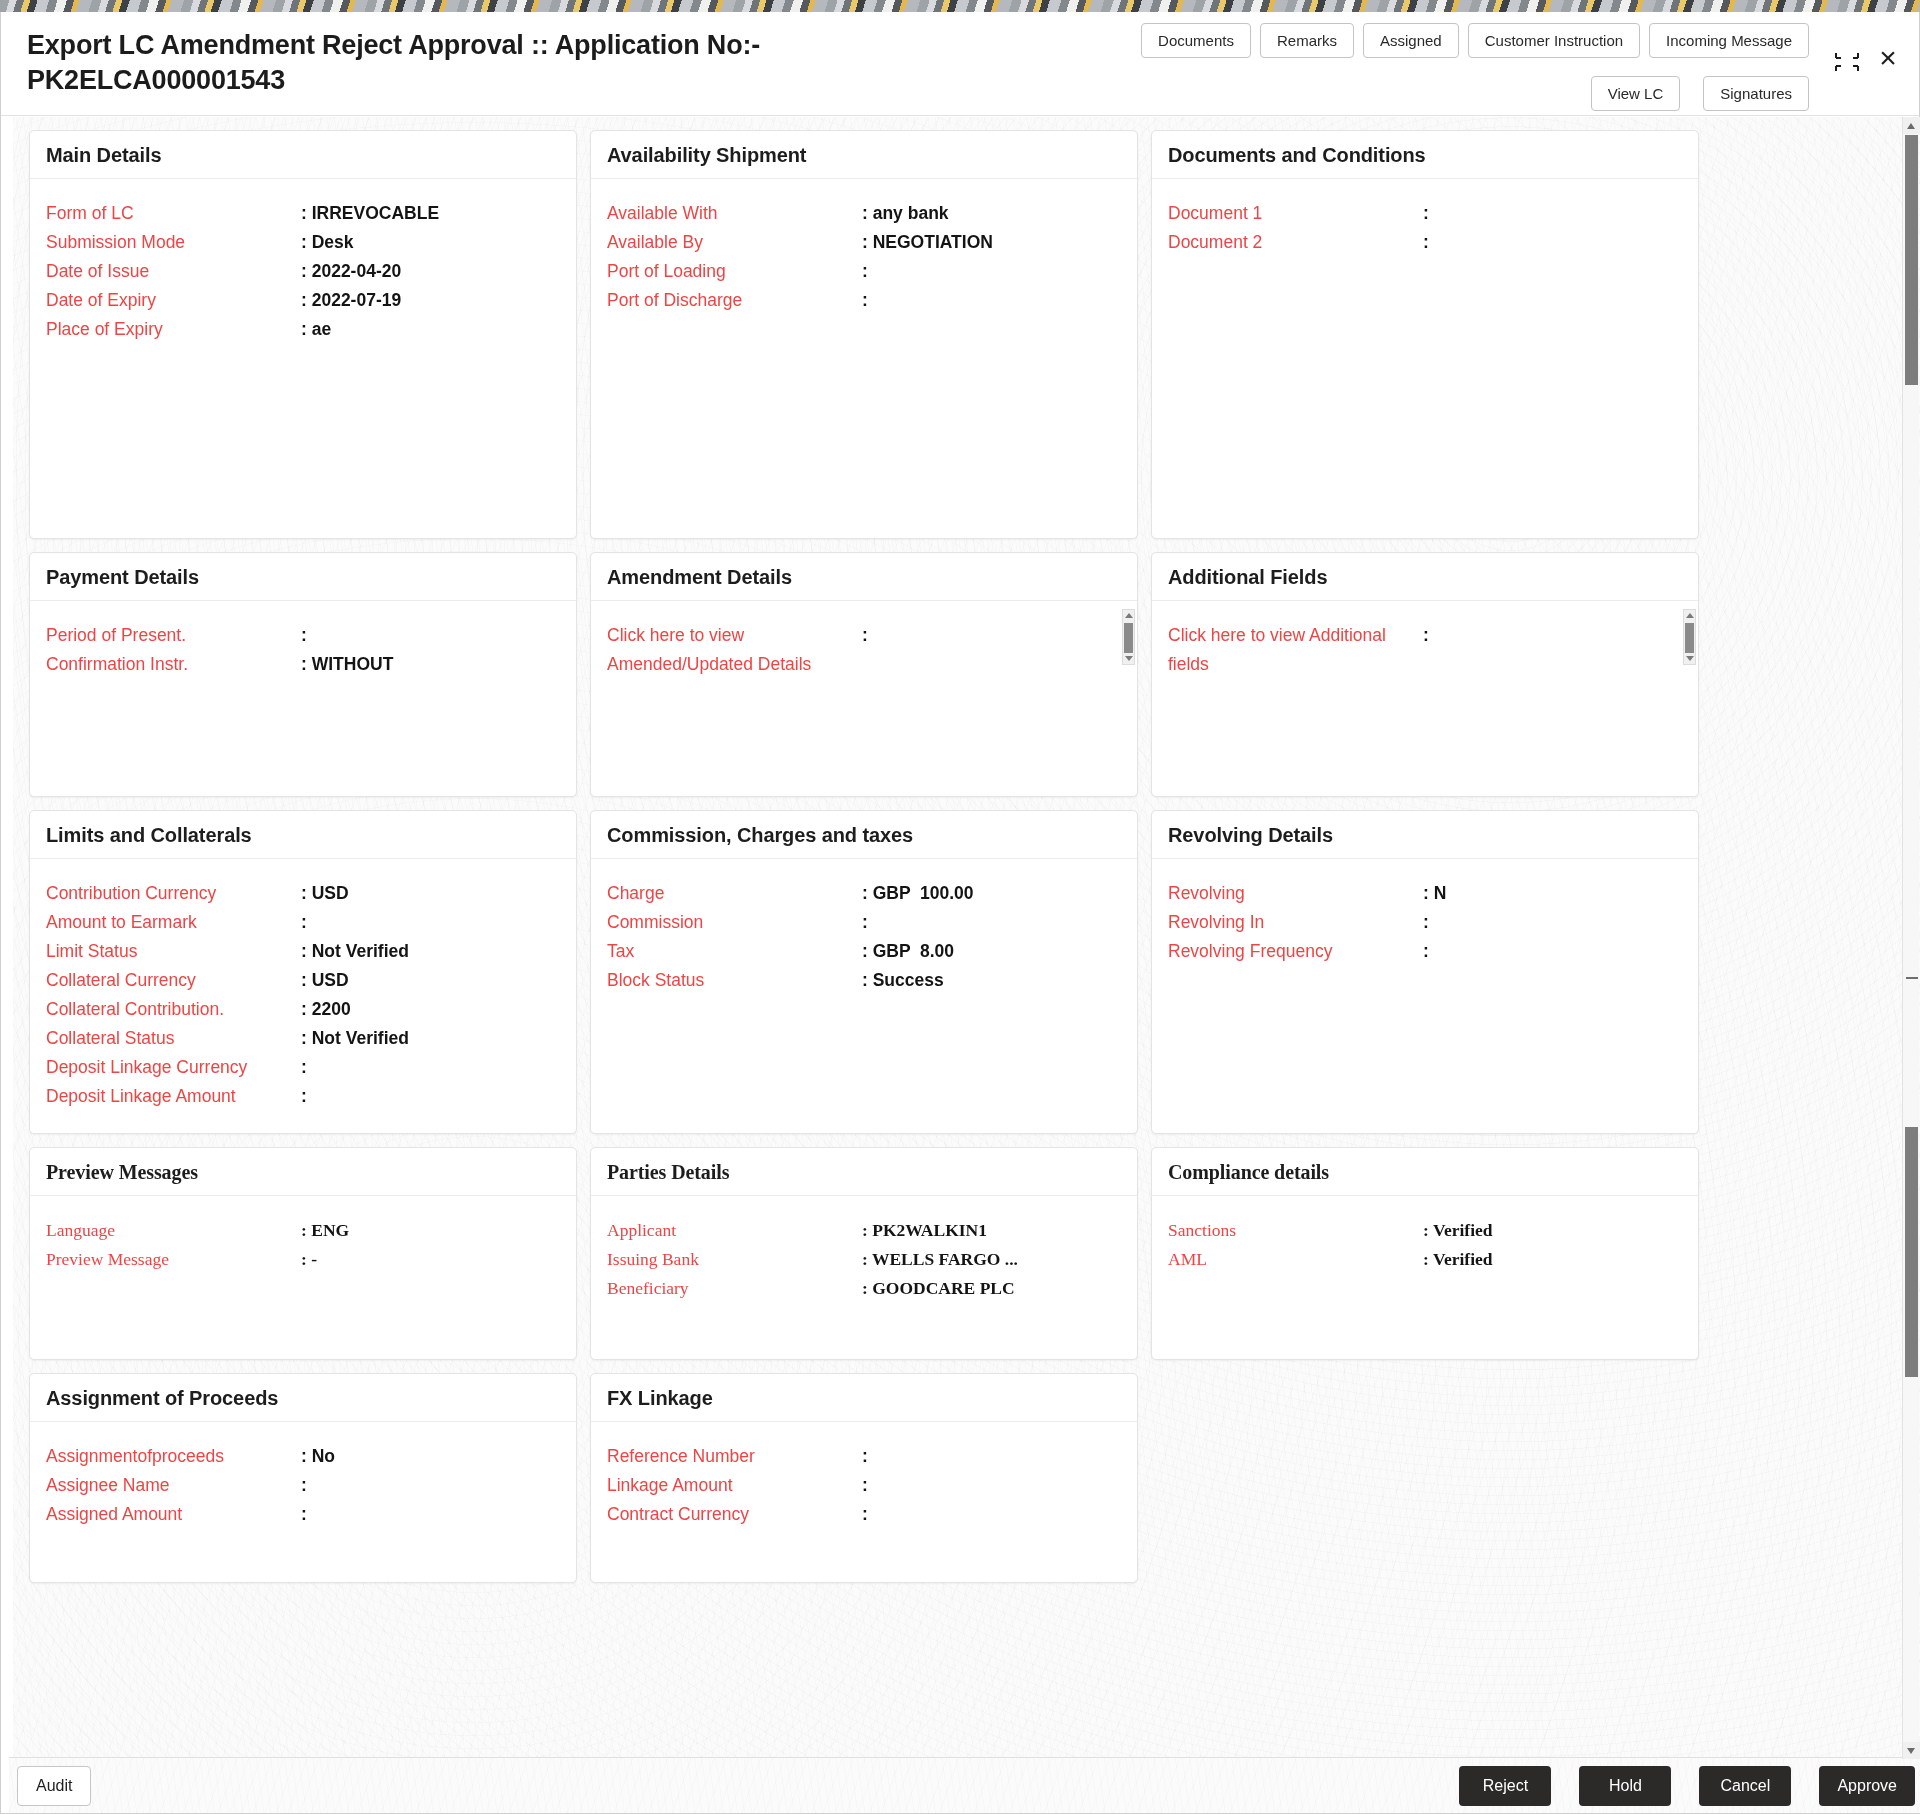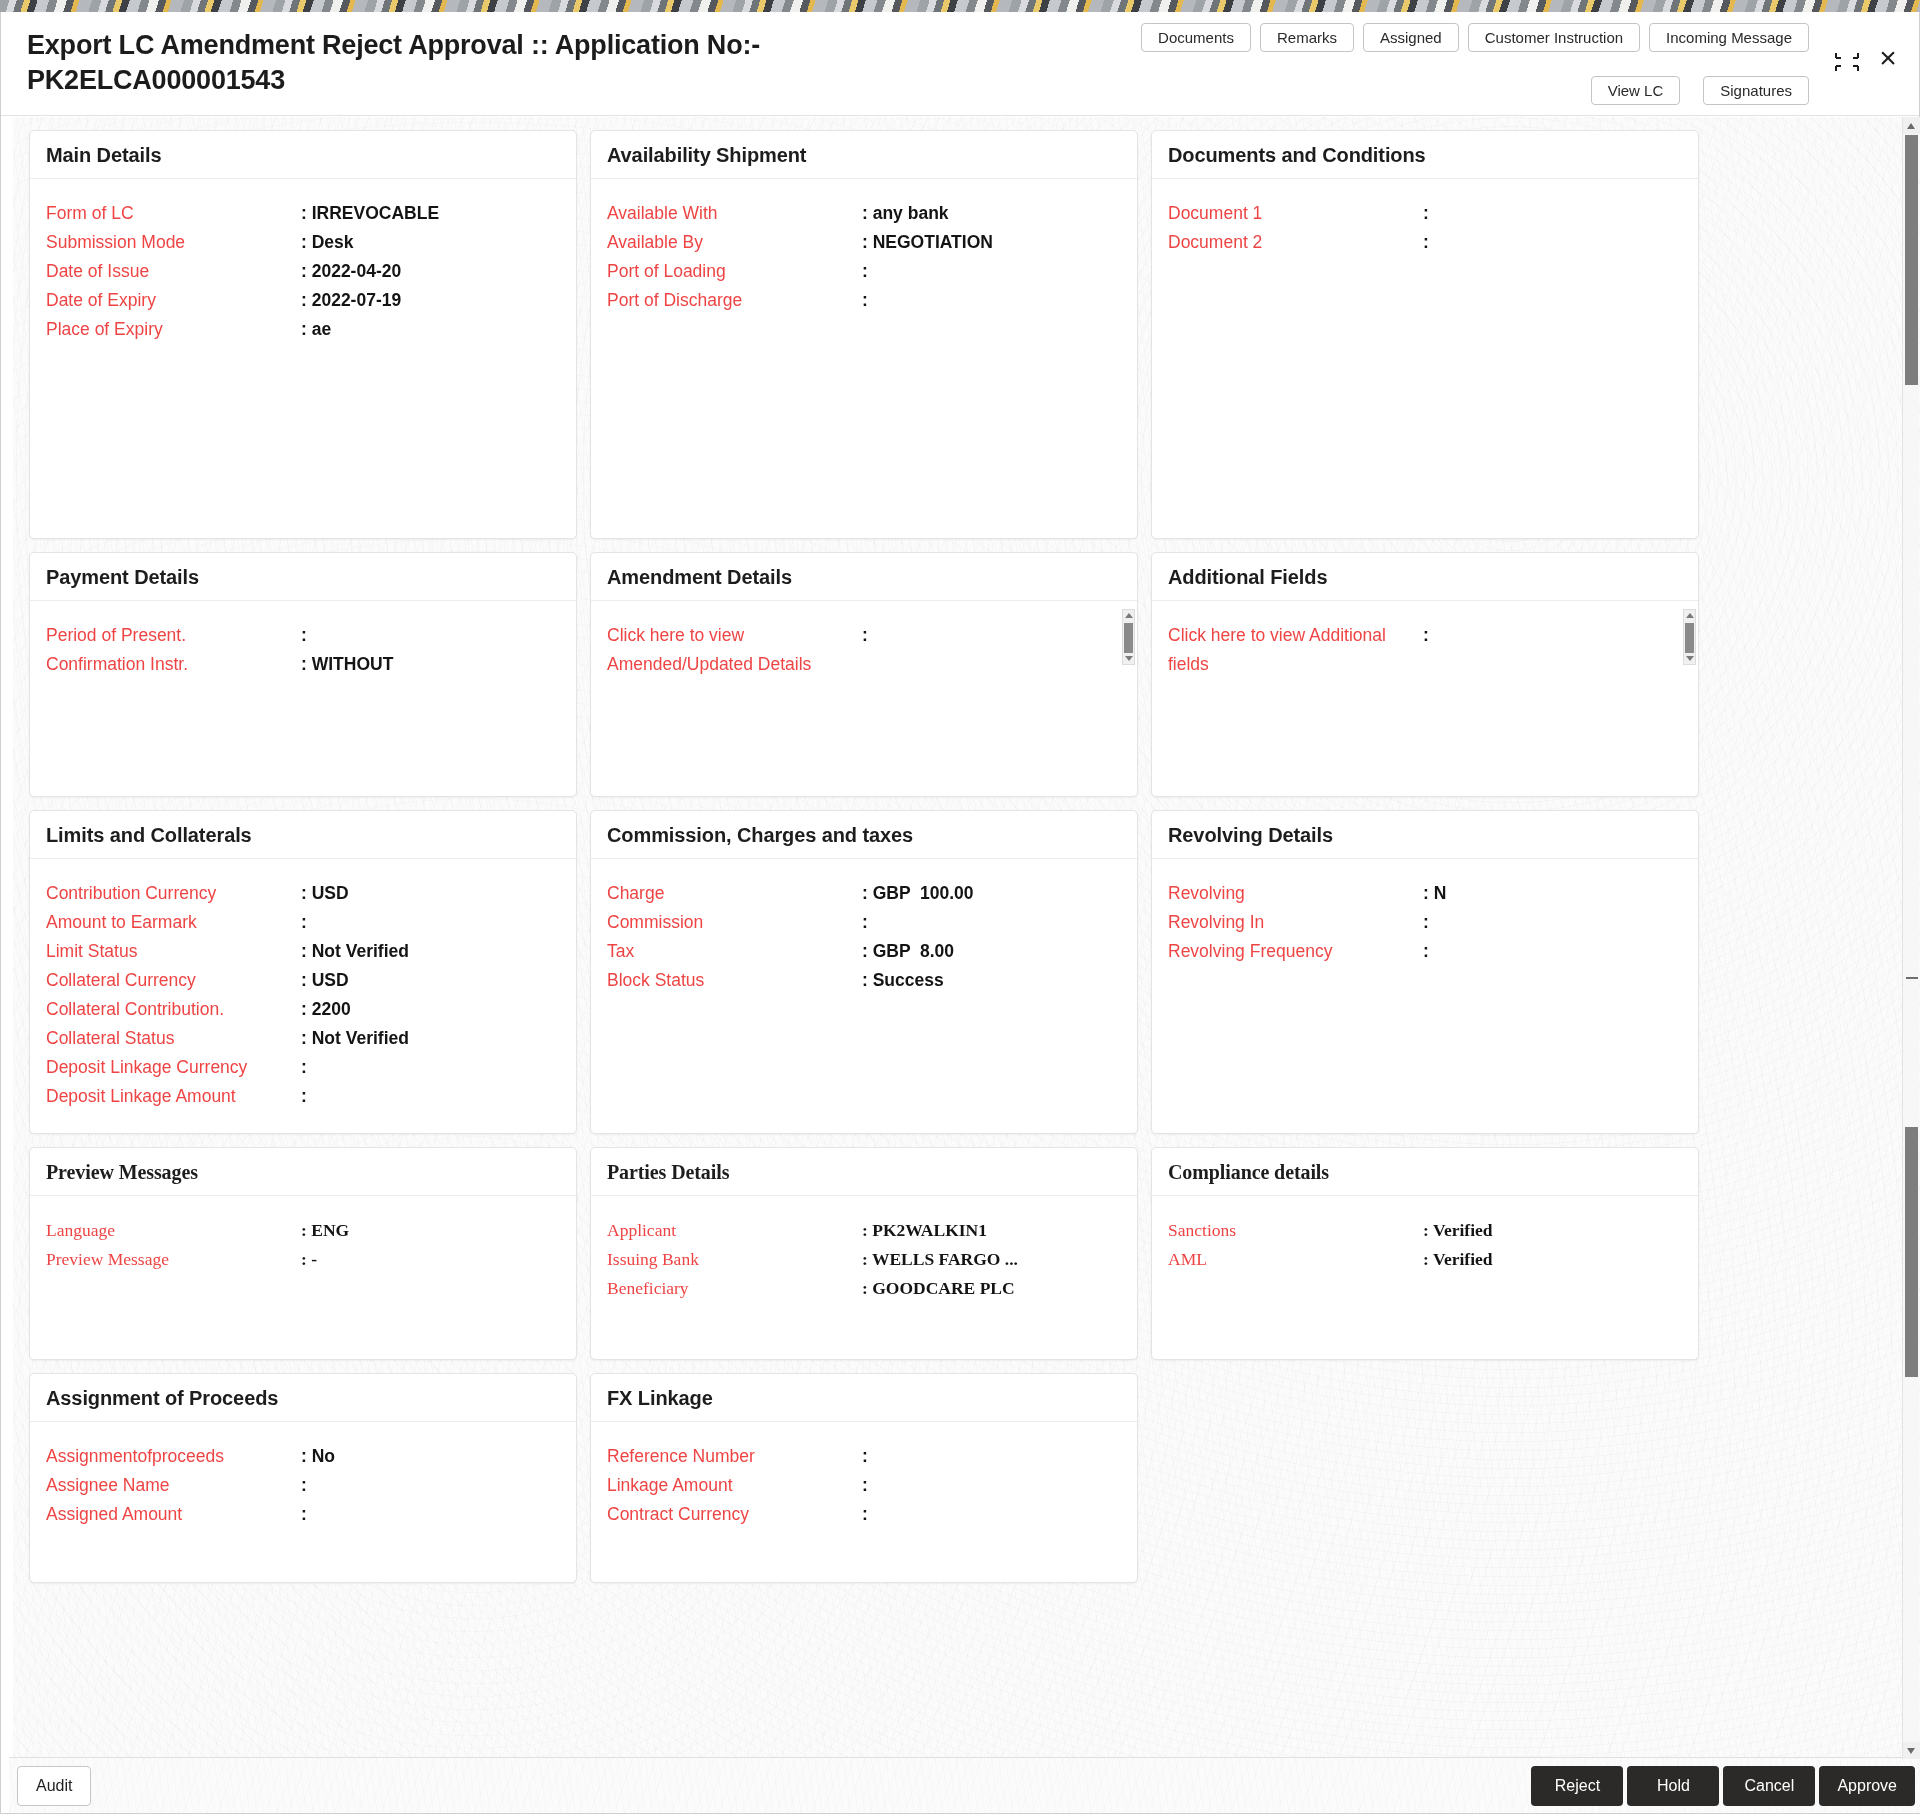--- a/index.html
+++ b/index.html
@@ -67,21 +67,21 @@
     display: flex;
     gap: 9px;
   }
   #header-btn-row-2 {
     position: absolute;
     right: 110px; top: 68px;
     display: flex;
     gap: 23px;
   }
   .hdr-btn {
-    height: 29px;
+    height: 35px;
     padding: 0 16px;
     background: #ffffff;
     border: 1px solid #c4c4c4;
     border-radius: 4px;
     font-family: "Liberation Sans", sans-serif;
     font-size: 15px;
     color: #2a2a2a;
     cursor: pointer;
     white-space: nowrap;
     display: flex;
@@ -285,21 +285,21 @@
     font-family: "Liberation Sans", sans-serif;
     font-size: 16px;
     color: #1f1f1f;
     cursor: pointer;
     display: flex; align-items: center;
   }
   #footer-actions {
     position: absolute;
     right: 14px; top: 8px;
     display: flex;
-    gap: 4px;
+    gap: 28px;
     justify-content: flex-end;
   }
   .action-btn {
     height: 40px;
     min-width: 92px;
     padding: 0 18px;
     background: #2b2a28;
     border: none;
     border-radius: 4px;
     font-family: "Liberation Sans", sans-serif;

